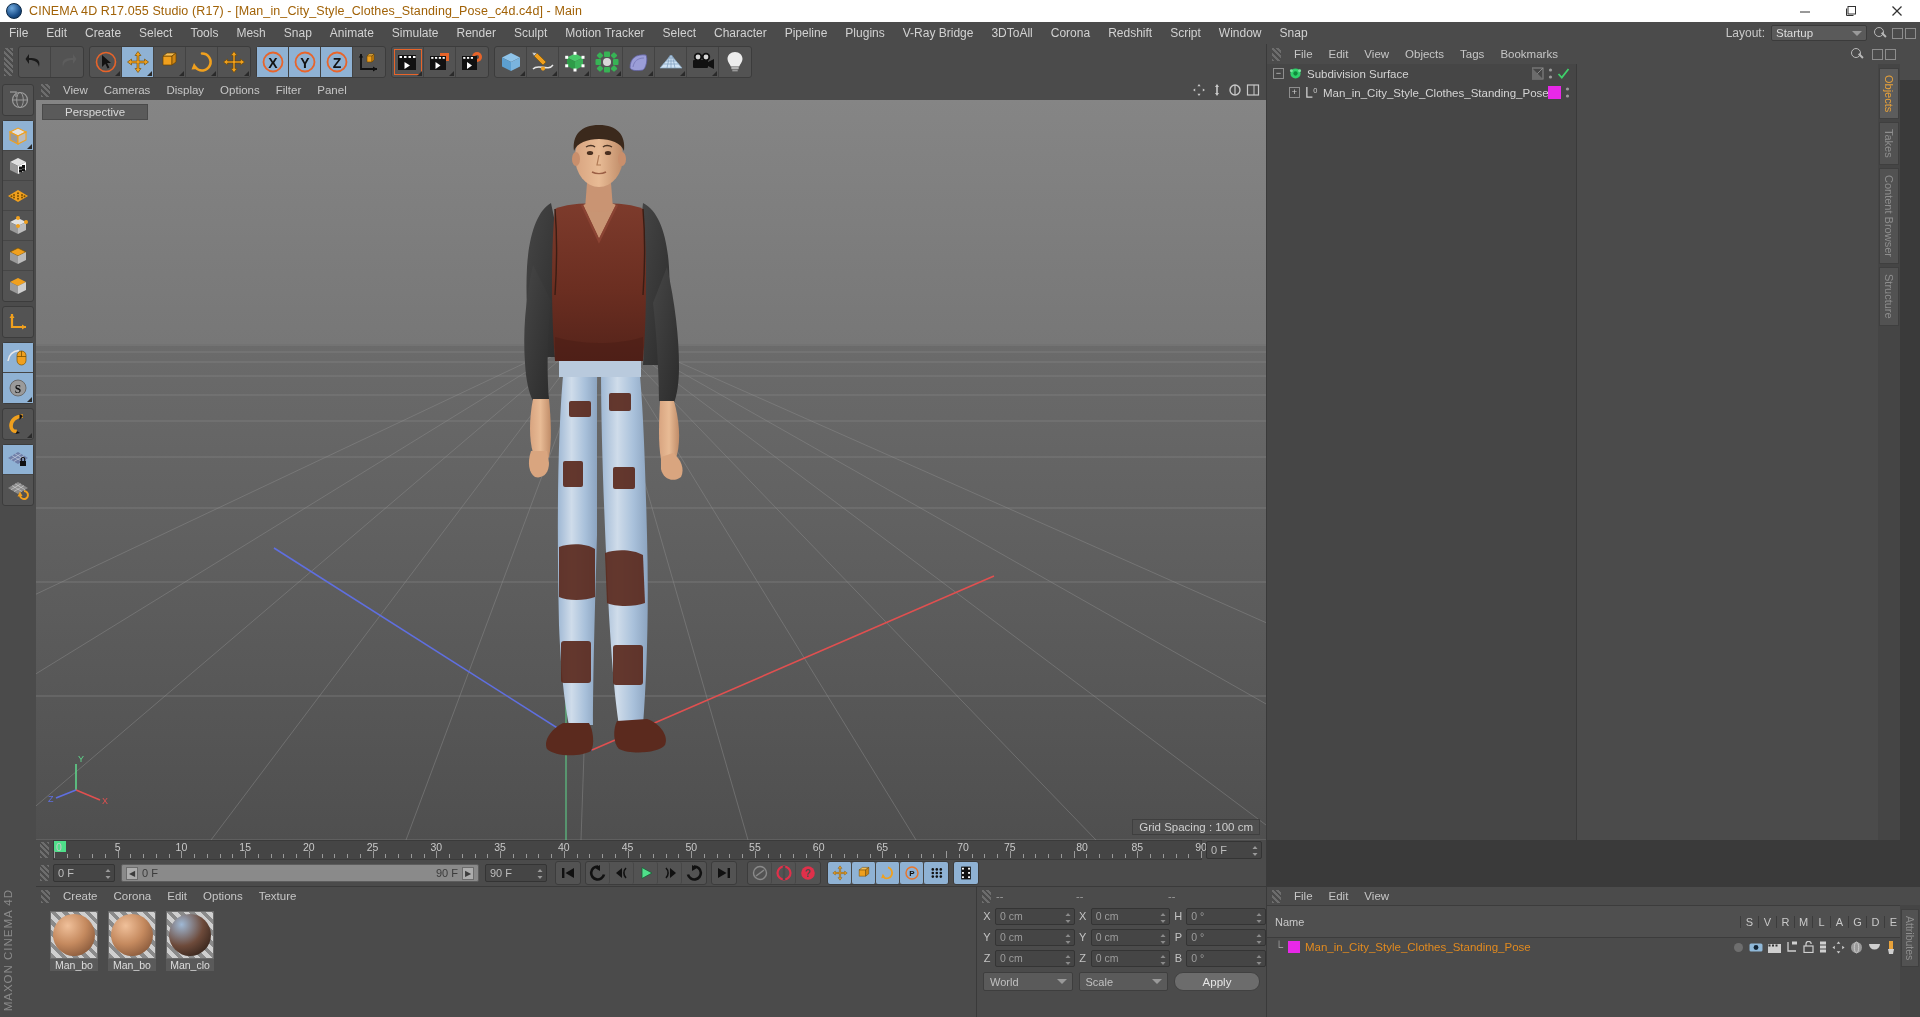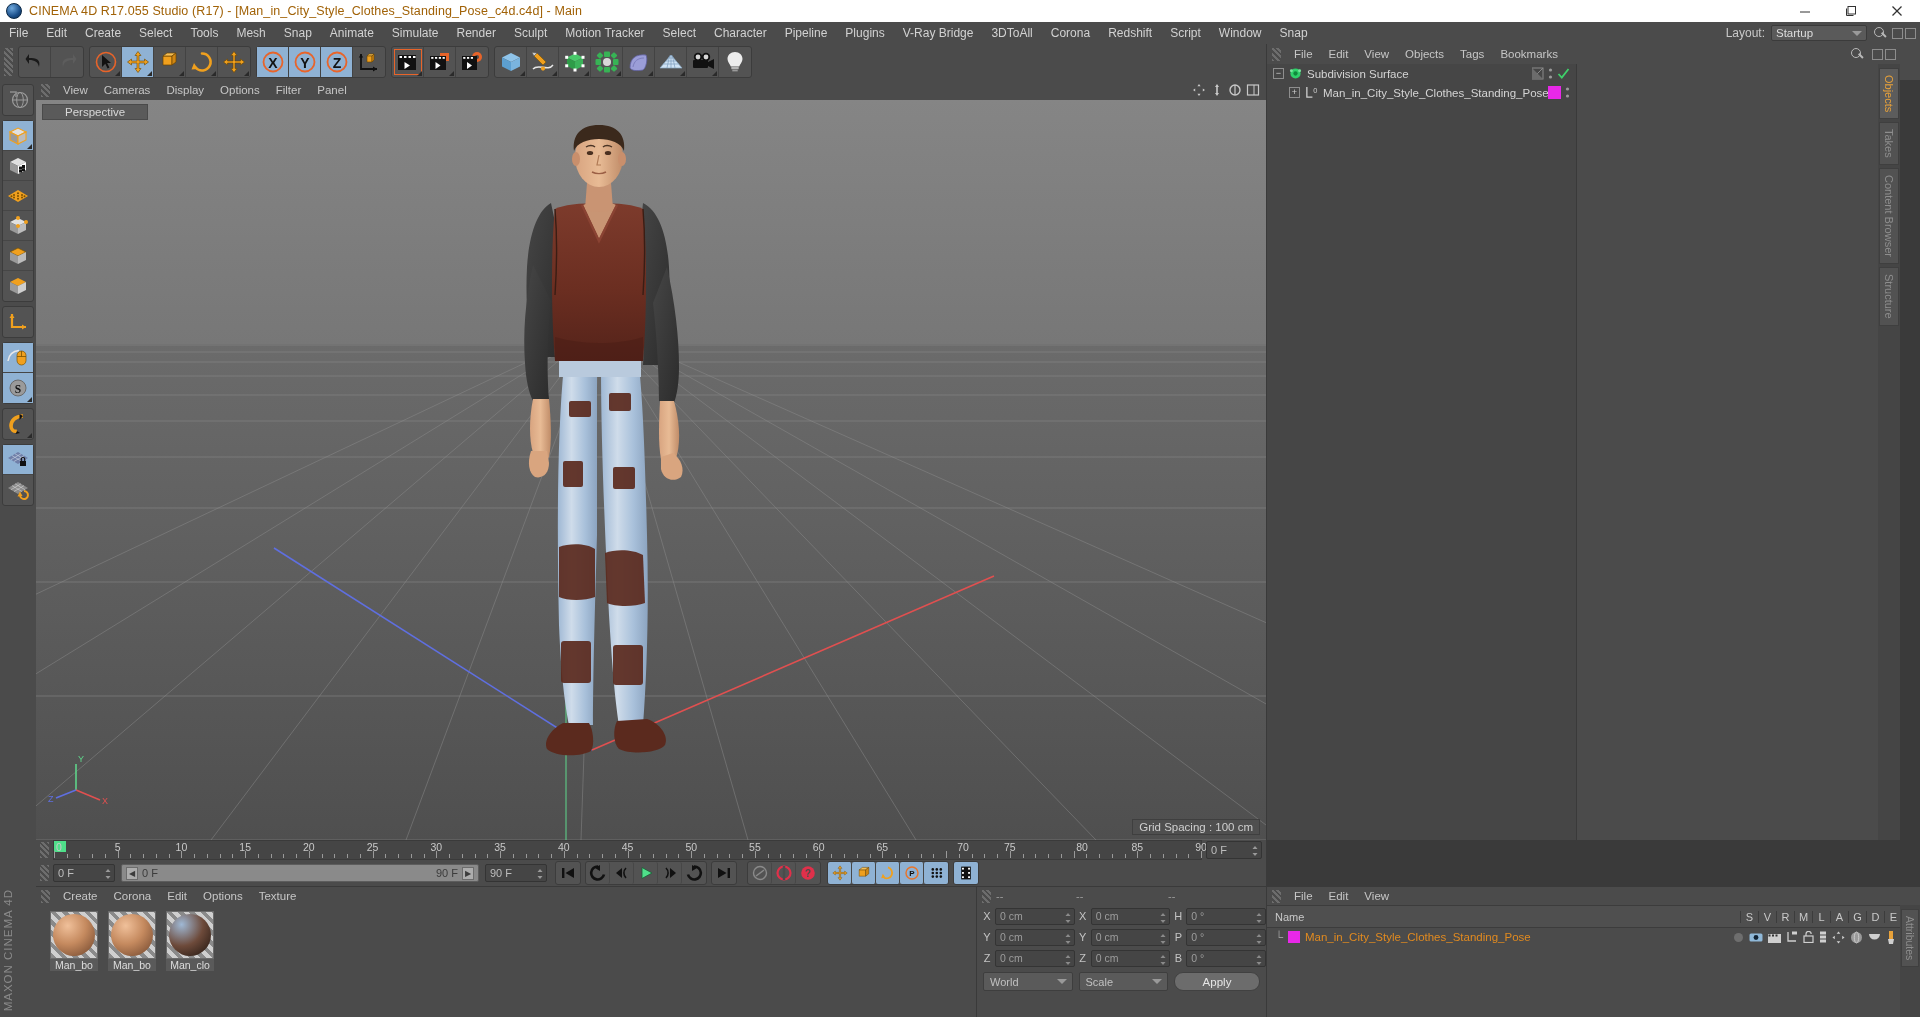--- a/index.html
+++ b/index.html
@@ -157,21 +157,21 @@
     padding:6px 3px;border:1px solid #3f3f3f;}
   .vtab.act{color:#e8a23a;background:#5c5c5c;}
 
   
   .btmlist{position:absolute;left:1266px;top:886px;width:654px;height:131px;background:#4b4b4b;
     border-left:1px solid #3a3a3a;border-top:1px solid #3a3a3a;}
   .bl-menu{height:18px;display:flex;align-items:center;}
   .bl-menu .grip2{width:9px;height:13px;margin:0 5px;
     background-image:repeating-linear-gradient(45deg,#6d6d6d 0 2px,transparent 2px 4px);}
   .bl-item{font-size:11.5px;color:#c6c6c6;padding:0 8px;}
-  .bl-head{display:flex;align-items:center;height:23px;background:#4f4f4f;
+  .bl-head{display:flex;align-items:center;height:33px;background:#4f4f4f;
     border-top:1px solid #3c3c3c;border-bottom:1px solid #3c3c3c;font-size:11px;color:#c9c9c9;}
   .bl-head .nm{padding-left:8px;flex:1;}
   .bl-col{width:18px;text-align:center;border-left:1px solid #3c3c3c;}
   .bl-row{display:flex;align-items:center;height:18px;font-size:11.5px;color:#e08a20;}
   .vtabs2{position:absolute;right:0;top:18px;width:20px;bottom:0;background:#454545;
     display:flex;flex-direction:column;align-items:center;padding-top:4px;}
   .vtab2{writing-mode:vertical-rl;font-size:10.5px;color:#8e8e8e;background:#525252;
     padding:6px 2px;border:1px solid #3f3f3f;}
 </style>
 </head>

